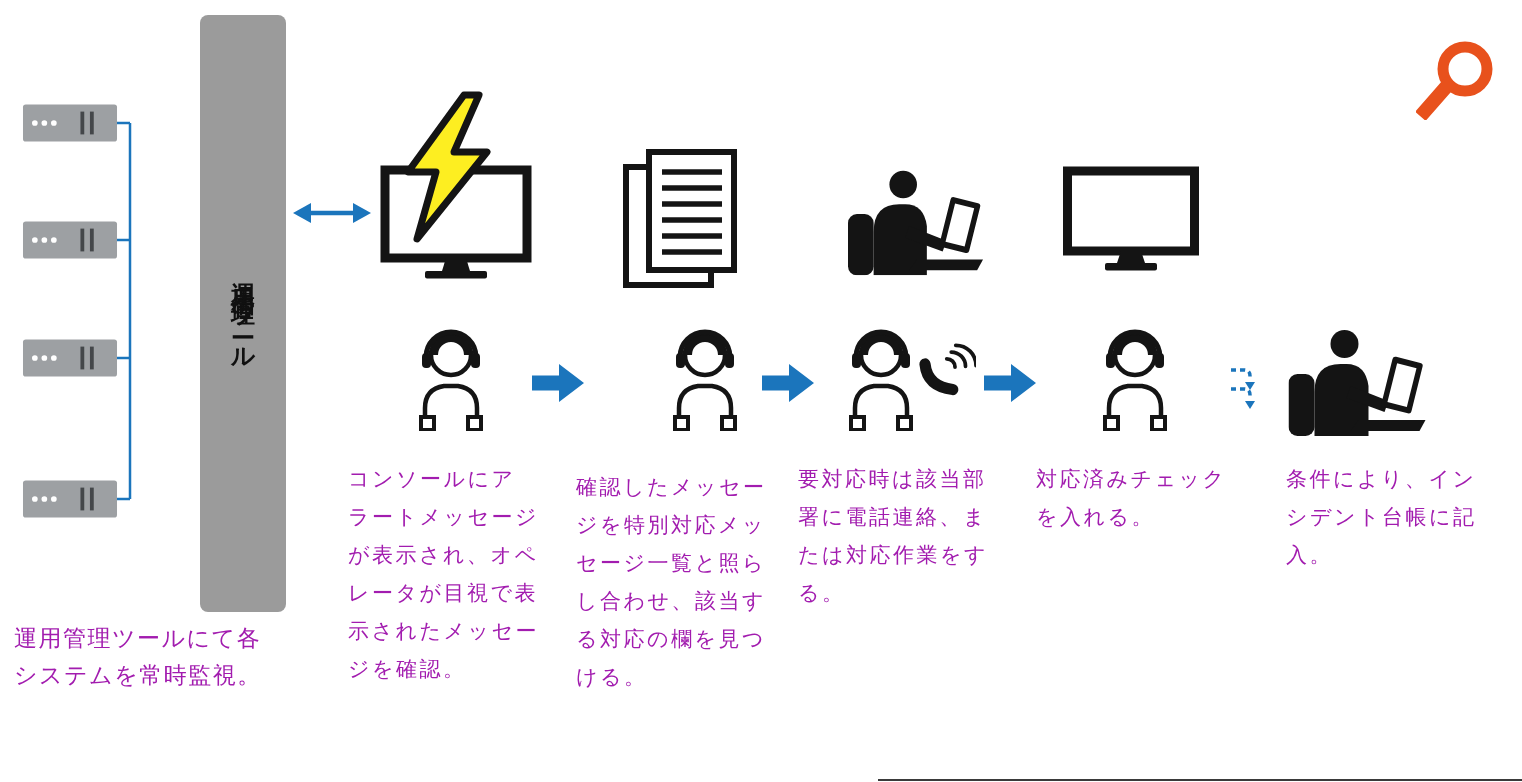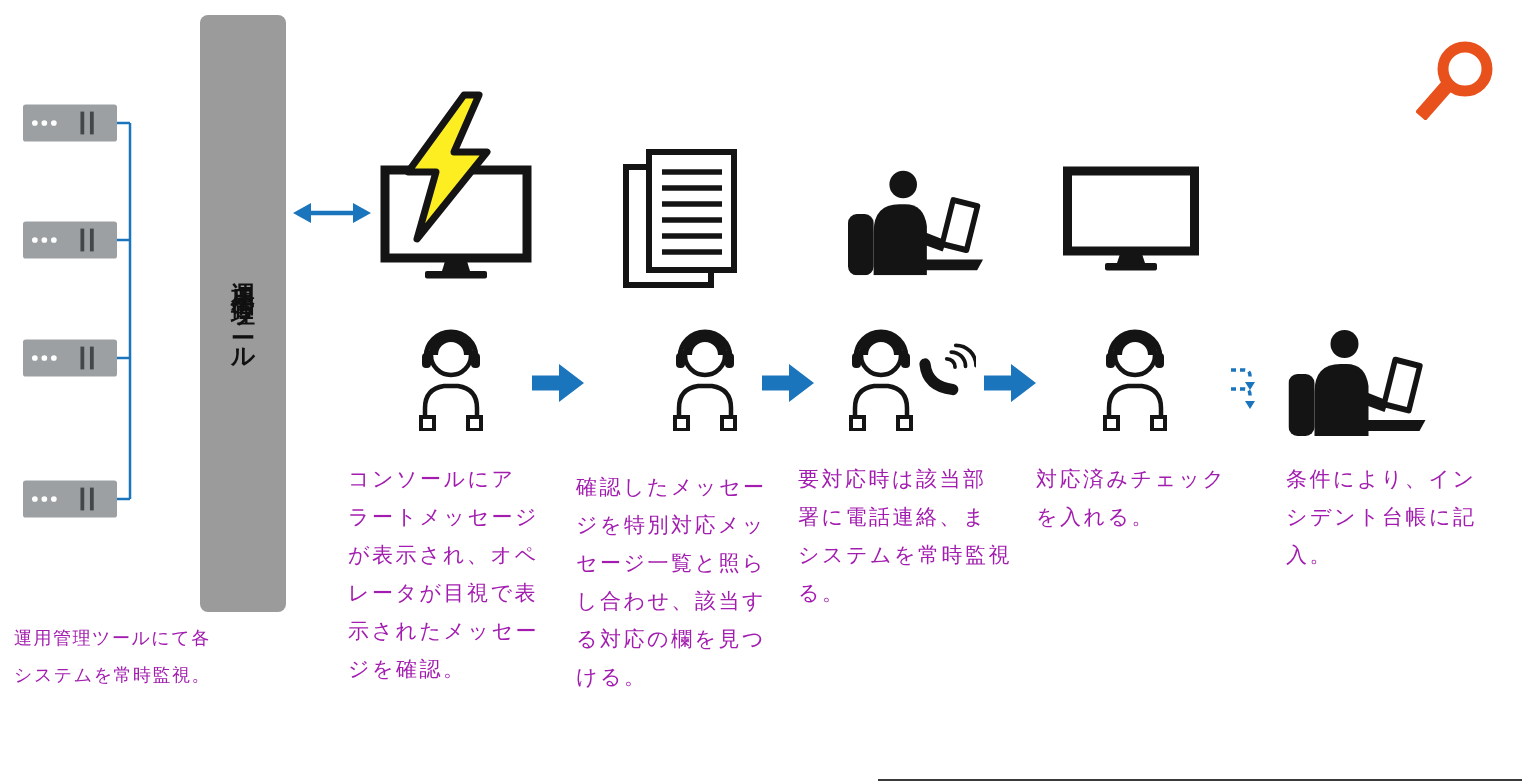--- a/index.html
+++ b/index.html
@@ -11,21 +11,21 @@
 
   .caption {
     position:absolute;
     font-size:21px;
     line-height:38px;
     letter-spacing:2.5px;
     color:#a21caf;
     white-space:pre-line;
   }
   .left-caption {
-    font-size:18px;
+    font-size:23px;
     line-height:37px;
     letter-spacing:1.5px;
   }
 
   .tool-bar {
     position:absolute; left:200px; top:15px;
     width:86px; height:597px;
     background:#9b9b9b;
     border-radius:8px;
     display:flex; align-items:center; justify-content:center;
@@ -254,21 +254,21 @@
 示されたメッセー
 ジを確認。</div>
   <div class="caption" style="left:576px; top:460px; width:215px;margin-top:8px;">確認したメッセー
 ジを特別対応メッ
 セージ一覧と照ら
 し合わせ、該当す
 る対応の欄を見つ
 ける。</div>
   <div class="caption" style="left:798px; top:460px; width:215px;">要対応時は該当部
 署に電話連絡、ま
-システムを常時監視
+たは対応作業をす
 る。</div>
   <div class="caption" style="left:1036px; top:460px; width:220px;">対応済みチェック
 を入れる。</div>
   <div class="caption" style="left:1286px; top:460px; width:220px;">条件により、イン
 シデント台帳に記
 入。</div>
 
   <div class="abs" style="left:1416px; top:40px; width:80px; height:80px;">
     <svg viewBox="0 0 80 80">
       <circle cx="49" cy="29" r="22" fill="none" stroke="#e8511c" stroke-width="11"></circle>

